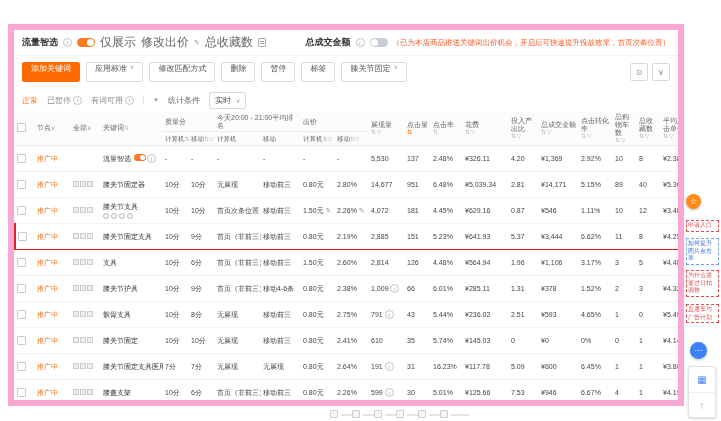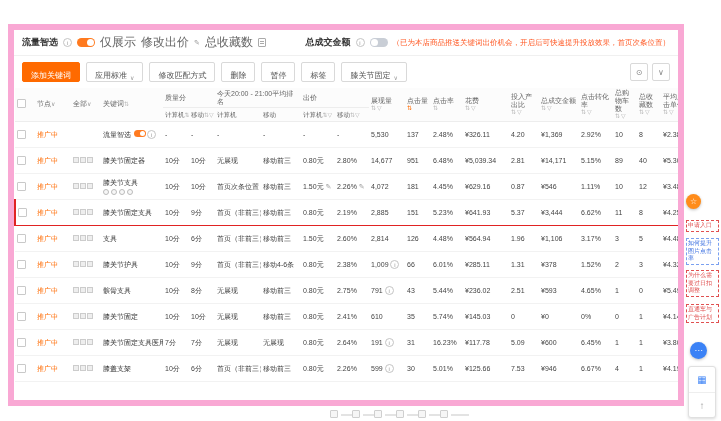--- a/index.html
+++ b/index.html
@@ -19,21 +19,21 @@
   .toggle{width:18px;height:9px;border-radius:5px;position:relative;display:inline-block;flex:none;cursor:pointer;}
   .toggle.on{background:#ff7a1f;}.toggle.off{background:#c9ced6;}
   .toggle .knob{position:absolute;top:1px;width:7px;height:7px;border-radius:50%;background:#fff;}
   .toggle.on .knob{right:1px;}.toggle.off .knob{left:1px;}
   .edit{font-size:7px;color:#999;cursor:pointer;}
   .doc-ico{width:8px;height:9px;border:1px solid #aaa;border-radius:1px;display:inline-block;position:relative;}
   .doc-ico:after{content:"";position:absolute;left:1px;top:2px;width:4px;height:1px;background:#aaa;box-shadow:0 2px 0 #aaa;}
   
   .toolbar{height:32px;display:flex;align-items:center;gap:6px;padding:0 8px;}
   .btn{height:20px;padding:0 8px;font-size:8px;border:1px solid #d9d9d9;background:#fff;border-radius:2px;
-    color:#555;display:inline-flex;align-items:flex-end;gap:3px;cursor:pointer;font-family:inherit;white-space:nowrap;}
+    color:#555;display:inline-flex;align-items:flex-start;gap:3px;cursor:pointer;font-family:inherit;white-space:nowrap;}
   .btn.primary{background:#ff6a00;border-color:#ff6a00;color:#fff;}
   .caret{font-size:6px;color:#999;}
   .toolbar-right{margin-left:auto;display:flex;gap:4px;}
   .sq-btn{width:18px;height:18px;border:1px solid #d9d9d9;border-radius:2px;background:#fff;color:#888;
     font-size:8px;display:inline-flex;align-items:center;justify-content:center;cursor:pointer;font-family:inherit;}
   
   .filterbar{height:24px;display:flex;align-items:center;gap:9px;padding:0 8px;font-size:8px;}
   .ftab{color:#8a8a8a;display:inline-flex;gap:2px;align-items:center;cursor:pointer;white-space:nowrap;}
   .ftab.active{color:#ff6a00;}
   .vdiv{width:1px;height:10px;background:#e5e5e5;}
@@ -136,20 +136,38 @@
     <button class="btn">
         <span>膝关节固定</span>
         <span class="caret">∨</span>
       </button>
     <div class="toolbar-right">
       <button class="sq-btn">⊙</button>
       <button class="sq-btn">∨</button>
     </div>
   </div>
 
+  <div class="filterbar">
+    <span class="ftab active">正常</span>
+    <span class="ftab">
+        <span>已暂停</span>
+        <span class="i-ico">i</span>
+      </span>
+    <span class="ftab">
+        <span>有词可用</span>
+        <span class="i-ico">i</span>
+      </span>
+    <span class="vdiv"></span>
+    <span class="fil-tri">▼</span>
+    <span class="stat-label">统计条件</span>
+    <span class="select">
+        <span>实时</span>
+        <span class="caret">∨</span>
+      </span>
+  </div>
 
   <table id="grid">
       <colgroup>
         <col style="width:20px">
         <col style="width:36px">
         <col style="width:30px">
         <col style="width:62px">
         <col style="width:26px">
         <col style="width:26px">
         <col style="width:46px">

